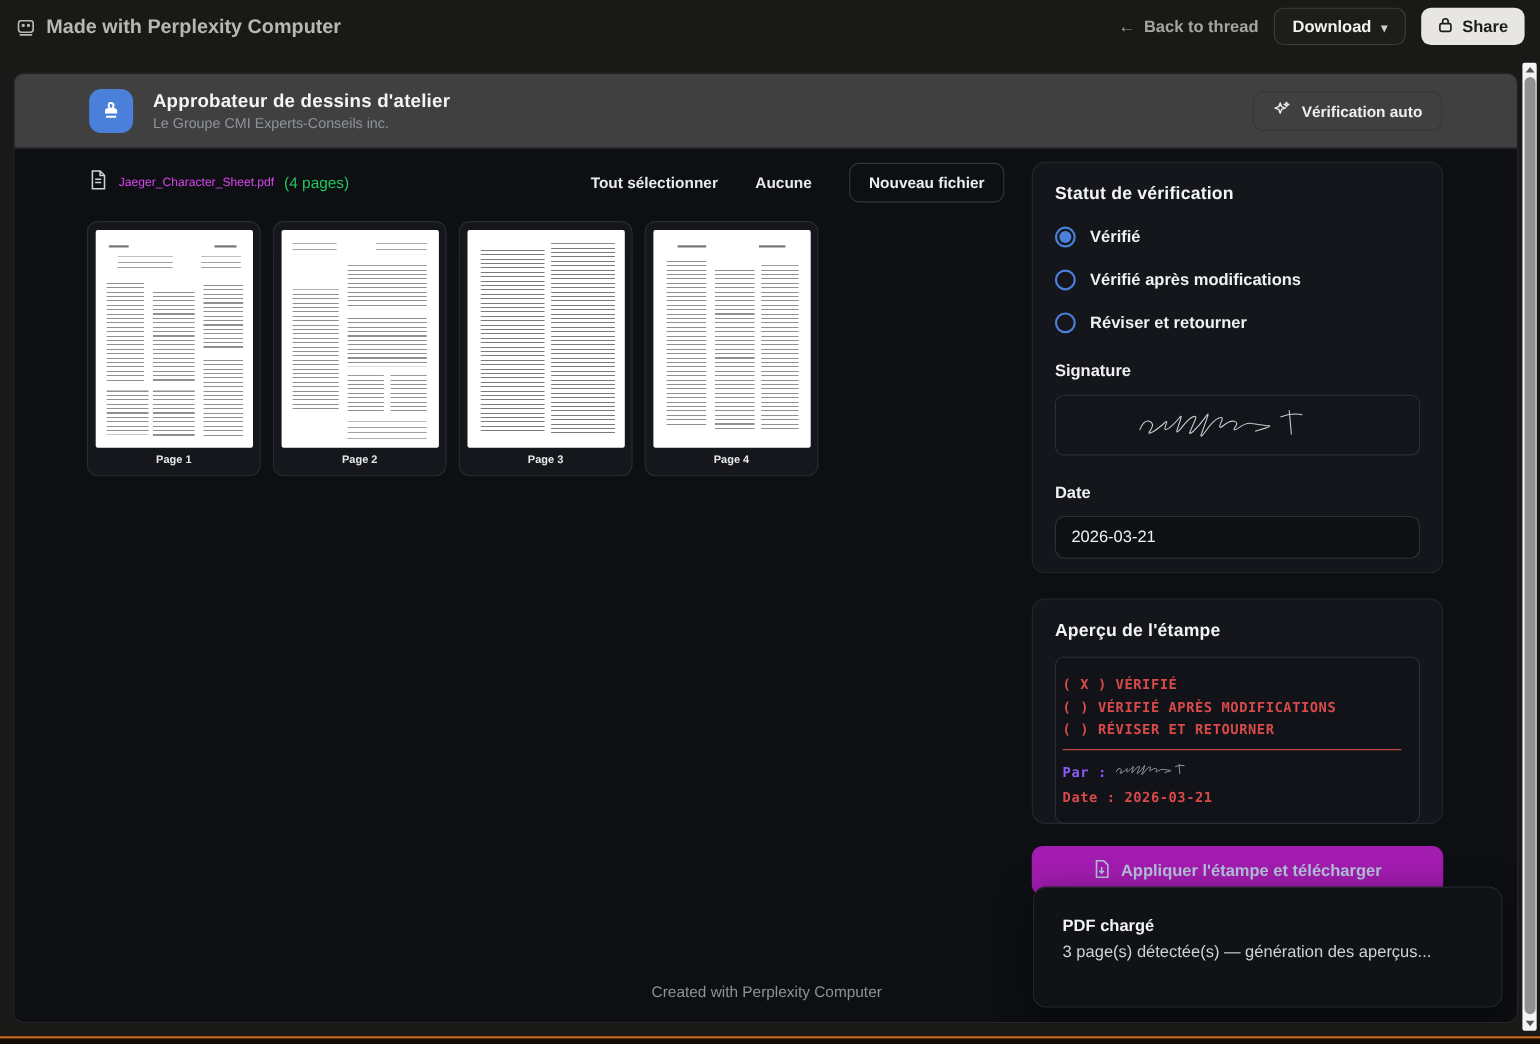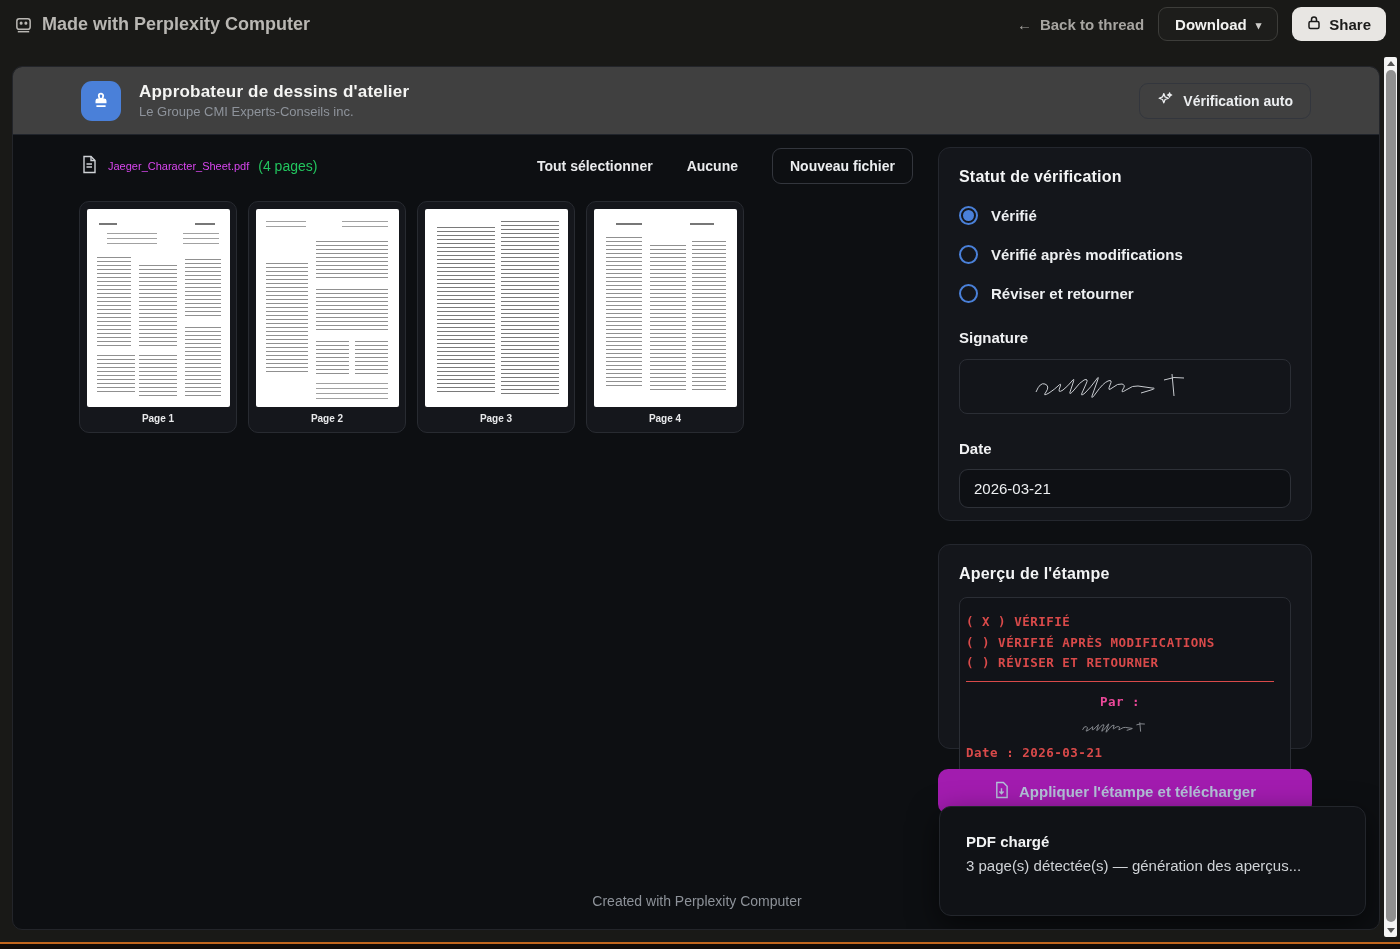--- a/index.html
+++ b/index.html
@@ -313,21 +313,21 @@
     <div class="date-input">2026-03-21</div>
   </div>
 
   <div class="card card-stamp">
     <div class="card-title">Aperçu de l'étampe</div>
     <div class="stamp-box">
       <div class="stamp-line" style="color: rgb(217, 74, 74);">( X ) VÉRIFIÉ</div>
       <div class="stamp-line" style="color: rgb(217, 74, 74);">( ) VÉRIFIÉ APRÈS MODIFICATIONS</div>
       <div class="stamp-line" style="color: rgb(217, 74, 74);">( ) RÉVISER ET RETOURNER</div>
       <div class="stamp-hr" style="background: rgb(217, 74, 74);"></div>
-      <div class="stamp-par" style="color: #ec4899; flex-direction: column;">
+      <div class="stamp-par" style="color: #8b5cf6;">
         <span>Par :</span>
         <span>
           <svg width="80" height="16" viewBox="0 0 190 38" fill="none" stroke="#9a9da3" stroke-width="2">
             <path d="M6 26 q4 -10 9 -8 q5 2 1 8 q-4 5 3 1 q6 -4 9 -7 q4 -4 2 1 q-3 7 3 3 q5 -4 9 -9 q3 -4 1 2 l-3 9 q-1 4 4 -2 q6 -8 10 -10 q5 -2 2 4 l-4 9 q-2 4 3 0 q6 -6 11 -13 q4 -6 1 2 l-5 14 q-1 4 4 -3 q7 -10 12 -12 q5 -2 2 4 q-3 7 2 3 q6 -5 10 -4 q4 1 1 5 q-3 5 3 1 q7 -5 12 -4 l14 2 q5 0 -1 2 l-10 3 M142 8 l2 22 M134 14 q10 -4 20 -2"></path>
           </svg>
         </span>
       </div>
       <div class="stamp-date" style="color: rgb(217, 74, 74);">Date : 2026-03-21</div>
     </div>
   </div>

